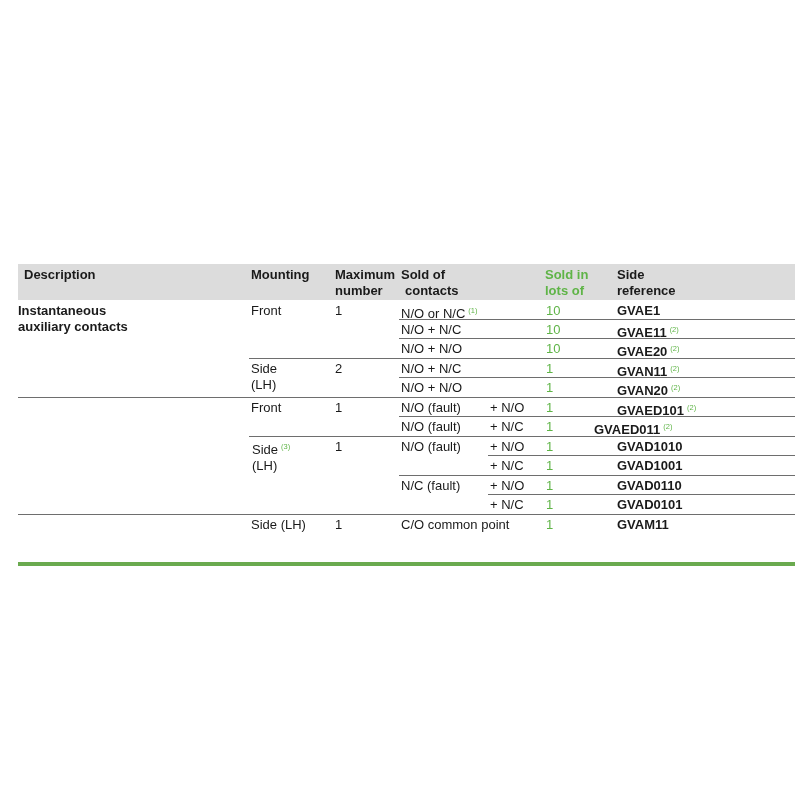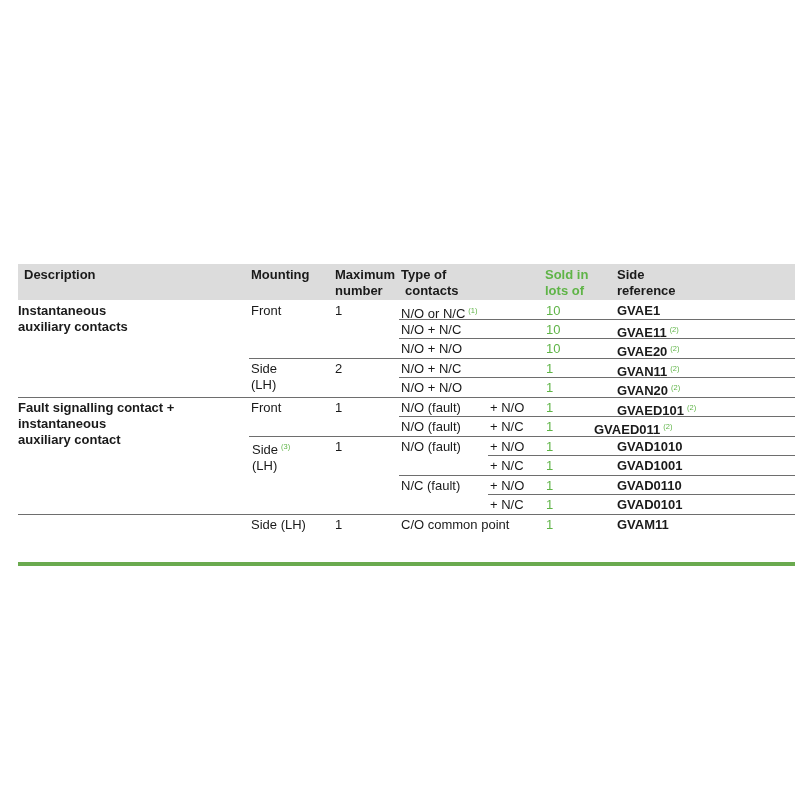--- a/index.html
+++ b/index.html
@@ -20,21 +20,21 @@
   </style>
 </head>
 <body>
 
 <div class="table">
 
   <div class="head">
     <span style="left:6px">Description</span>
     <span style="left:233px">Mounting</span>
     <span style="left:317px"><span style="position:static">Maximum</span><br><span style="position:static">number</span></span>
-    <span style="left:383px"><span style="position:static">Type of</span><br><span style="position:static;padding-left:4px">contacts</span></span>
+    <span style="left:383px"><span style="position:static">Sold of</span><br><span style="position:static;padding-left:4px">contacts</span></span>
     <span style="left:527px" class="green"><span style="position:static">Sold in</span><br><span style="position:static">lots of</span></span>
     <span style="left:599px"><span style="position:static">Side</span><br><span style="position:static">reference</span></span>
   </div>
 
   <div class="body">
 
     <div class="cell b" style="left:0;top:3px">
       <div>Instantaneous</div>
       <div>auxiliary contacts</div>
     </div>
@@ -64,25 +64,20 @@
     <div class="cell" style="left:383px;top:61px">N/O + N/C</div>
     <div class="cell green" style="left:528px;top:61px">1</div>
     <div class="cell b" style="left:599px;top:61px"><span>GVAN11</span><sup class="note">(2)</sup></div>
 
     <div class="hr" style="left:381px;top:77px"></div>
     <div class="cell" style="left:383px;top:80px">N/O + N/O</div>
     <div class="cell green" style="left:528px;top:80px">1</div>
     <div class="cell b" style="left:599px;top:80px"><span>GVAN20</span><sup class="note">(2)</sup></div>
 
     <div class="hr" style="left:0;top:97px"></div>
-    <div class="cell b" style="left:0;top:100px">
-      <div>Fault signalling contact +</div>
-      <div>instantaneous</div>
-      <div>auxiliary contact</div>
-    </div>
     <div class="cell" style="left:233px;top:100px">Front</div>
     <div class="cell" style="left:317px;top:100px">1</div>
     <div class="cell" style="left:383px;top:100px">N/O (fault)</div>
     <div class="cell" style="left:472px;top:100px">+ N/O</div>
     <div class="cell green" style="left:528px;top:100px">1</div>
     <div class="cell b" style="left:599px;top:100px"><span>GVAED101</span><sup class="note">(2)</sup></div>
 
     <div class="hr" style="left:381px;top:116px"></div>
     <div class="cell" style="left:383px;top:119px">N/O (fault)</div>
     <div class="cell" style="left:472px;top:119px">+ N/C</div>

